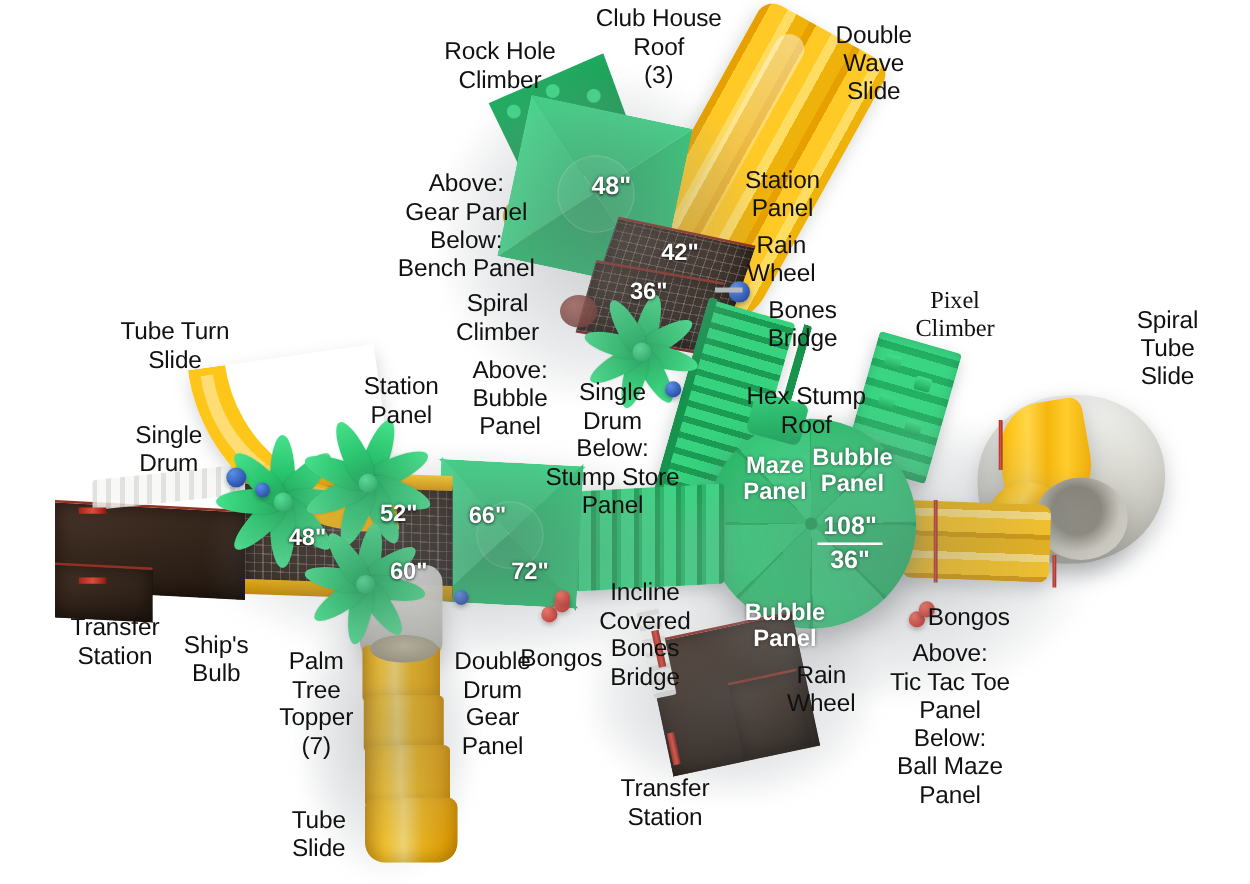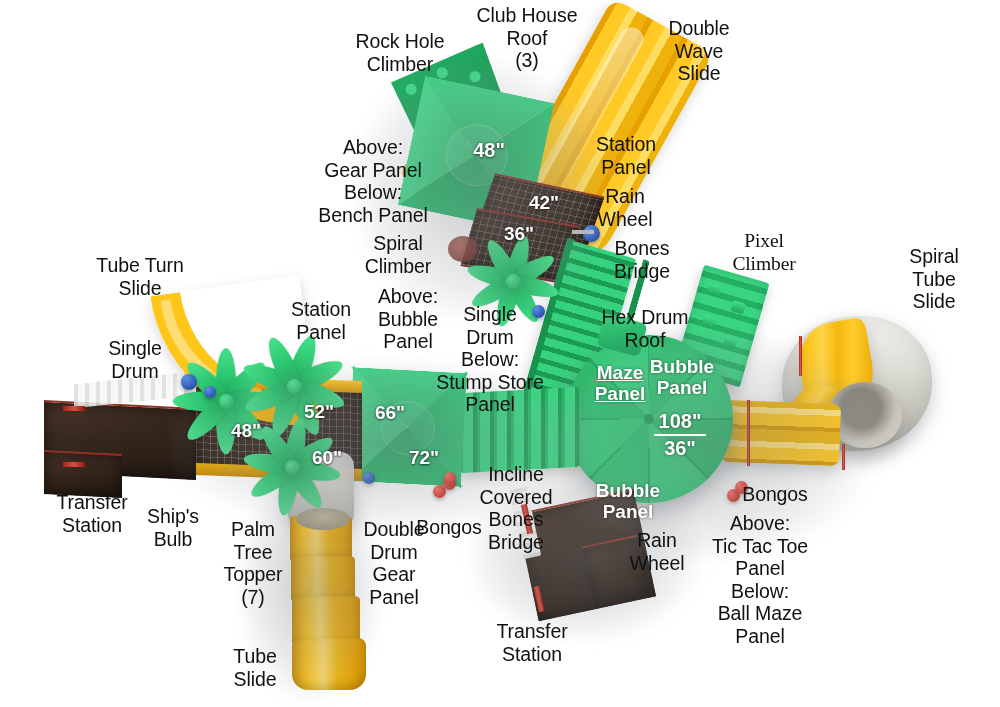--- a/index.html
+++ b/index.html
@@ -403,21 +403,21 @@
     <div class="dim" style="left:424px;top:458px;">72"</div>
 
     <div class="dim-frac" style="left:680px;top:410px;">
       <div>108"</div>
       <div class="bar"></div>
       <div>36"</div>
     </div>
   </div>
 
   <div>
-    <div class="panel-white" style="left:620px;top:363px;text-decoration:underline;">Maze
+    <div class="panel-white" style="left:620px;top:363px;">Maze
 Panel</div>
     <div class="panel-white" style="left:682px;top:357px;">Bubble
 Panel</div>
     <div class="panel-white" style="left:628px;top:481px;">Bubble
 Panel</div>
   </div>
 
   <div>
     <div class="label" style="left:400px;top:30px;">Rock Hole
 Climber</div>
@@ -444,21 +444,21 @@
     <div class="label" style="left:934px;top:245px;">Spiral
 Tube
 Slide</div>
     <div class="label" style="left:140px;top:254px;">Tube Turn
 Slide</div>
     <div class="label" style="left:408px;top:285px;">Above:
 Bubble
 Panel</div>
     <div class="label" style="left:321px;top:298px;">Station
 Panel</div>
-    <div class="label" style="left:645px;top:306px;">Hex Drum
+    <div class="label" style="left:645px;top:306px;">Hex Stump
 Roof</div>
     <div class="label" style="left:490px;top:303px;">Single
 Drum
 Below:
 Stump Store
 Panel</div>
     <div class="label" style="left:135px;top:337px;">Single
 Drum</div>
     <div class="label" style="left:516px;top:463px;">Incline
 Covered

